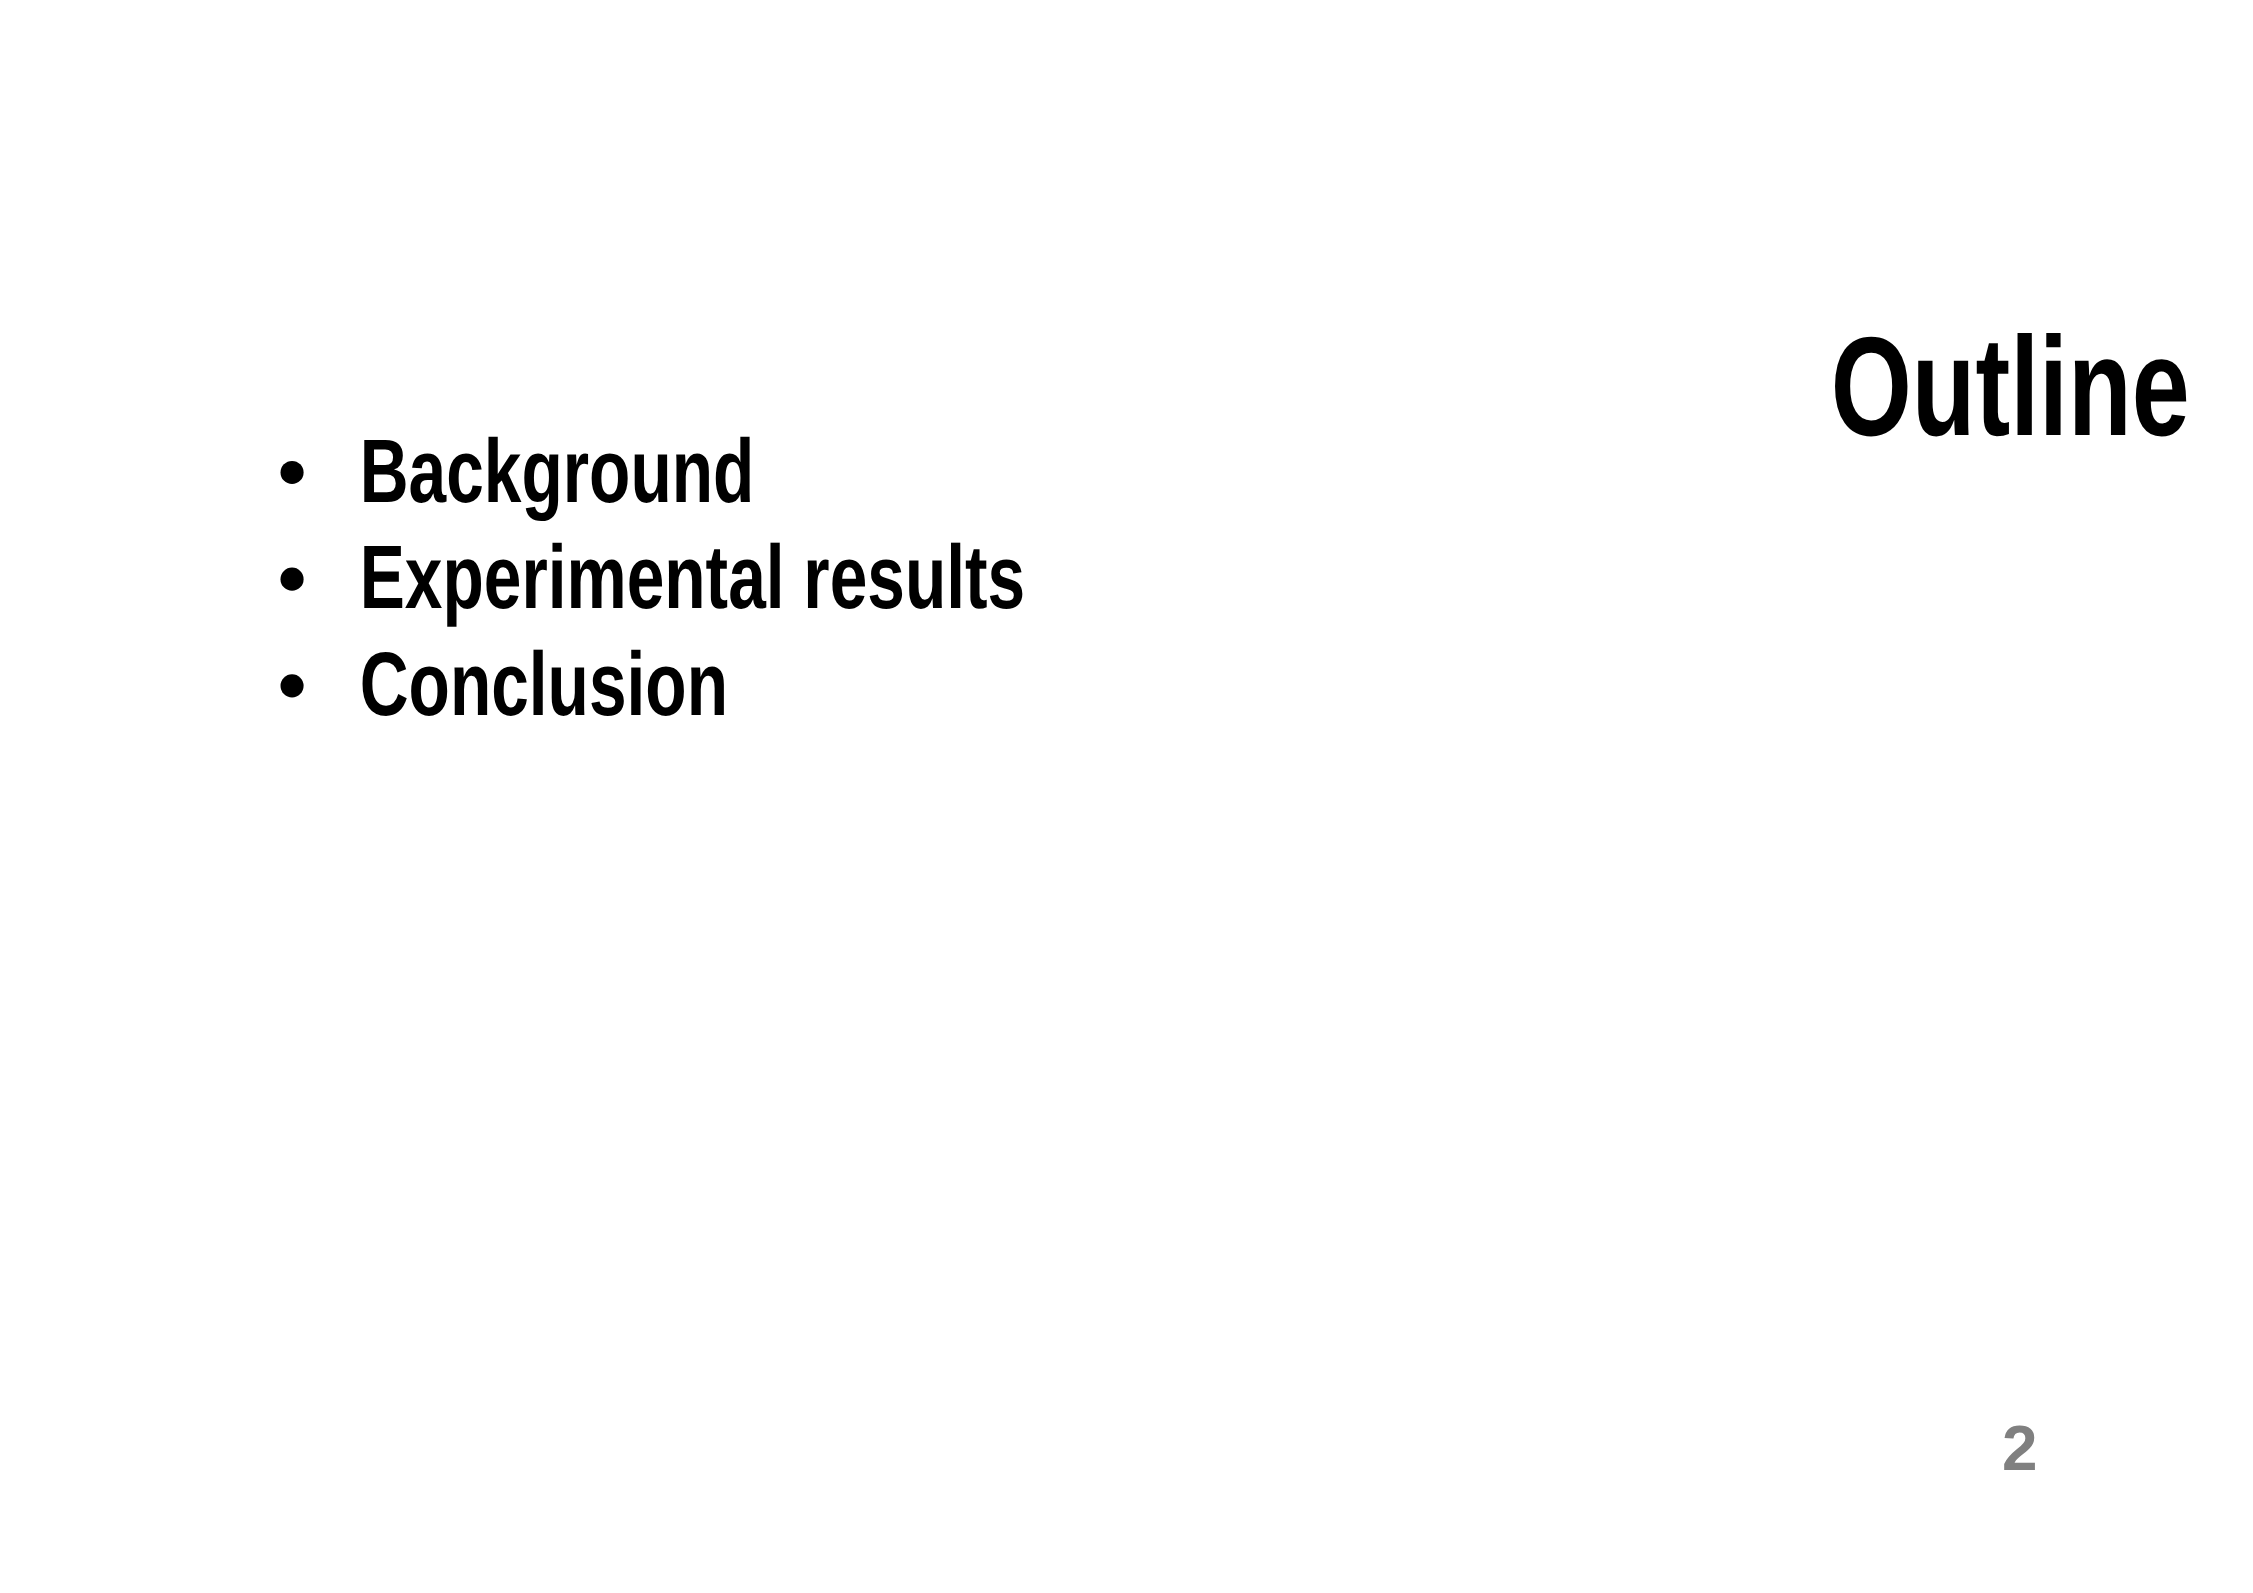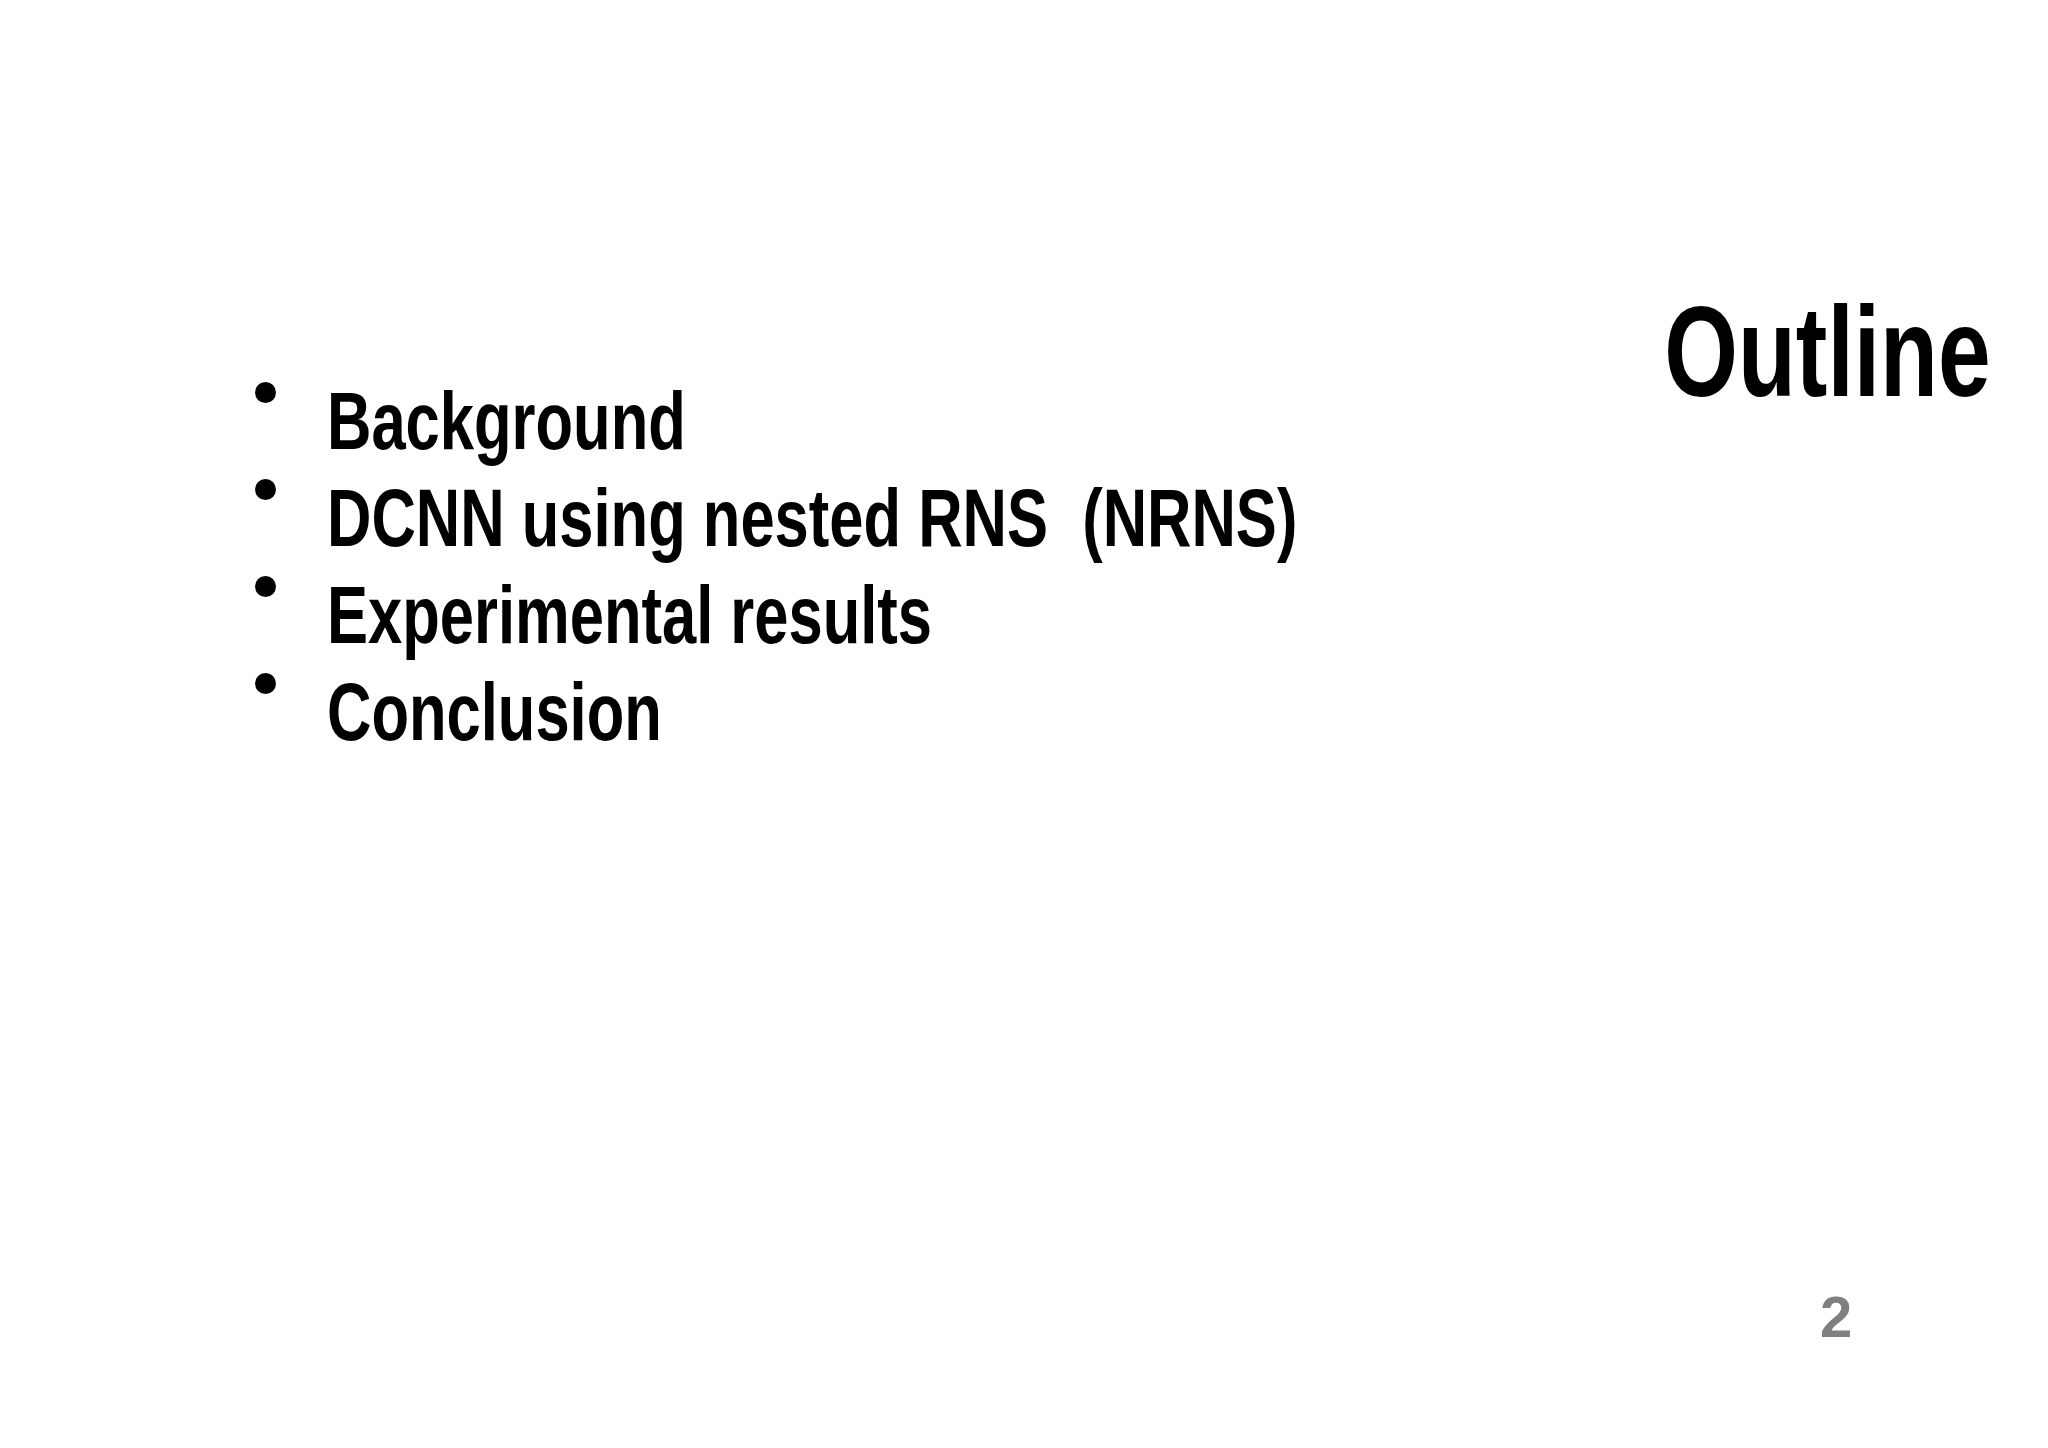--- a/index.html
+++ b/index.html
@@ -41,21 +41,21 @@
     position: absolute;
     left: 255px;
     top: 380px;
     margin: 0;
     padding: 0;
     list-style: none;
   }
   .bullet-item {
     height: 97px;
     display: flex;
-    align-items: flex-start;
+    align-items: center;
     font-size: 82px;
     line-height: 1;
     color: #000000;
   }
   .bullet-dot {
     width: 21px;
     height: 21px;
     border-radius: 50%;
     background: #000000;
     flex: 0 0 auto;
@@ -86,24 +86,20 @@
     <span class="condense">Outline</span>
   </div>
 
   <ul class="bullet-list">
     <li class="bullet-item">
       <span class="bullet-dot"></span>
       <span class="bullet-text">Background</span>
     </li>
     <li class="bullet-item">
       <span class="bullet-dot"></span>
-      <span class="bullet-text">DCNN using nested RNS  (NRNS)</span>
-    </li>
-    <li class="bullet-item">
-      <span class="bullet-dot"></span>
       <span class="bullet-text">Experimental results</span>
     </li>
     <li class="bullet-item">
       <span class="bullet-dot"></span>
       <span class="bullet-text">Conclusion</span>
     </li>
   </ul>
 
   <div class="page-number">2</div>
 

